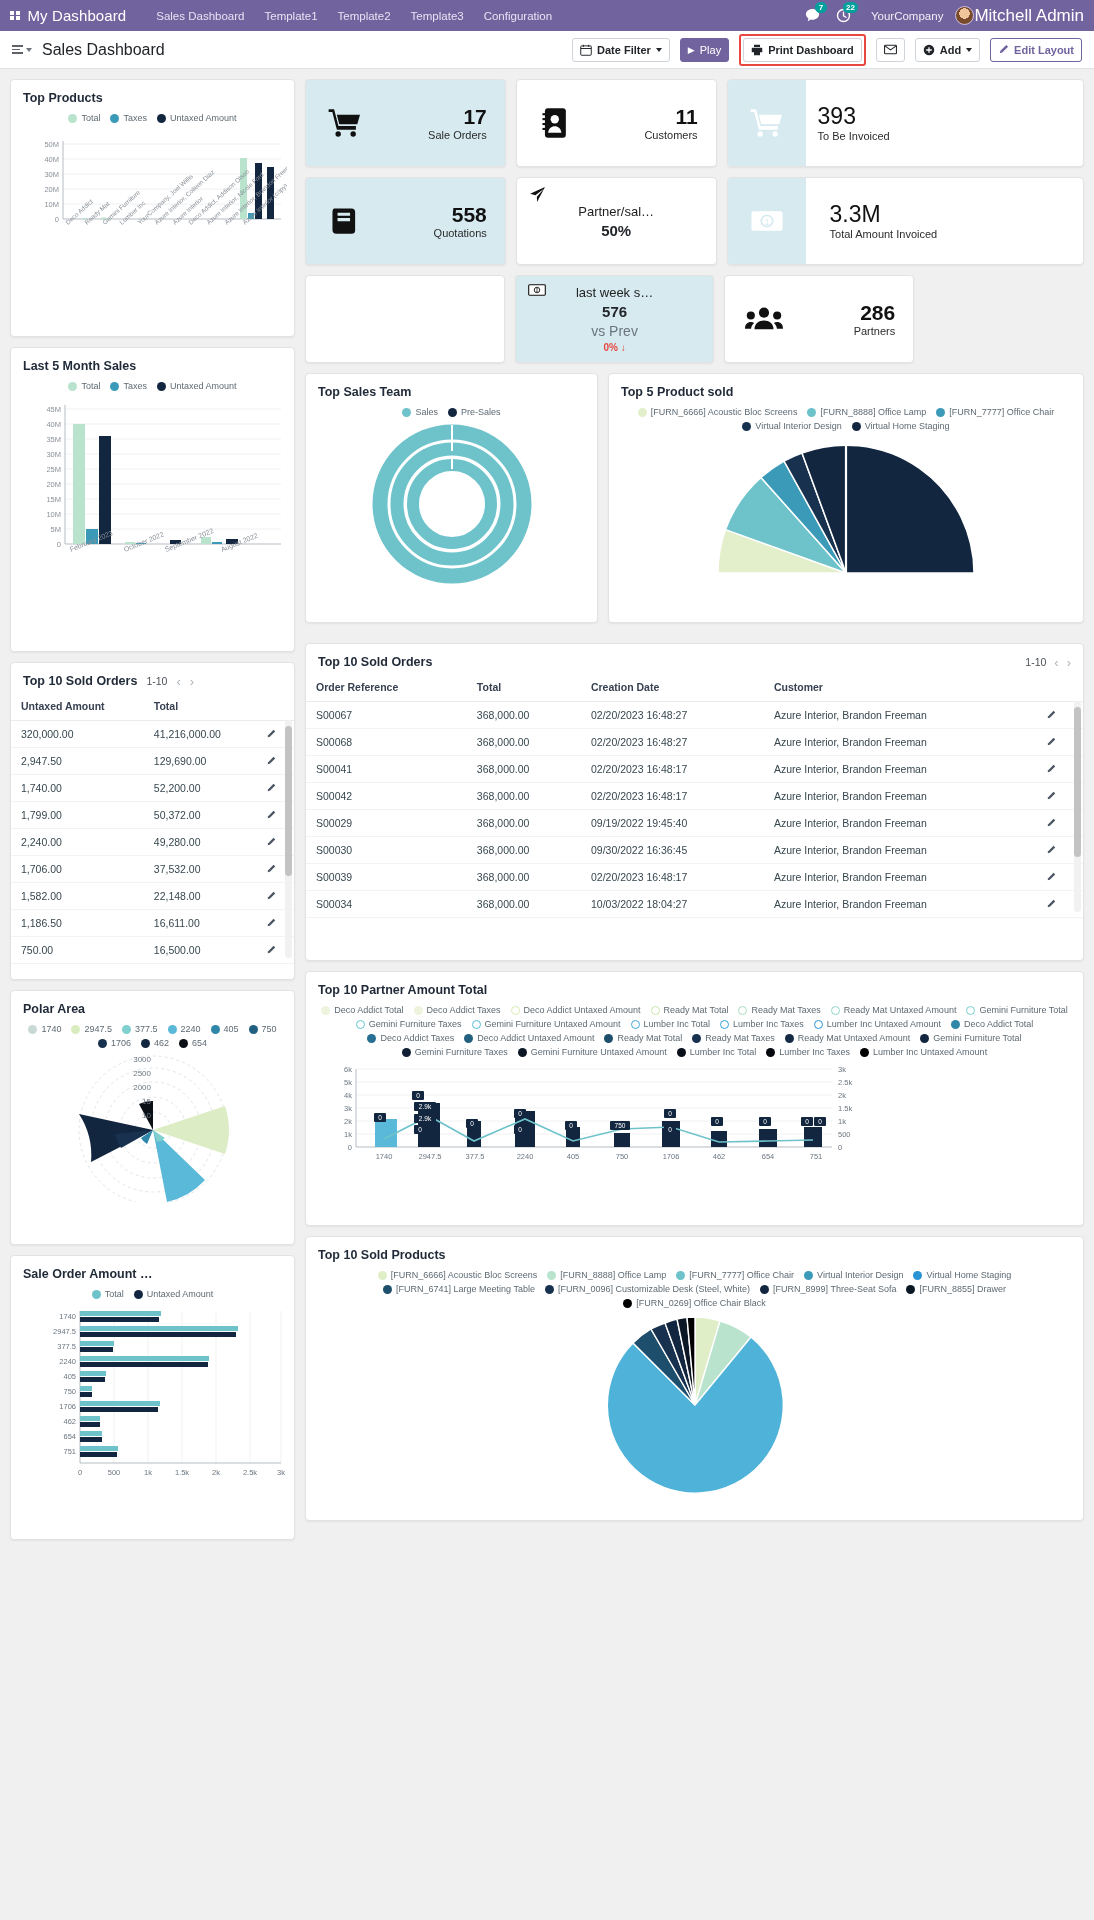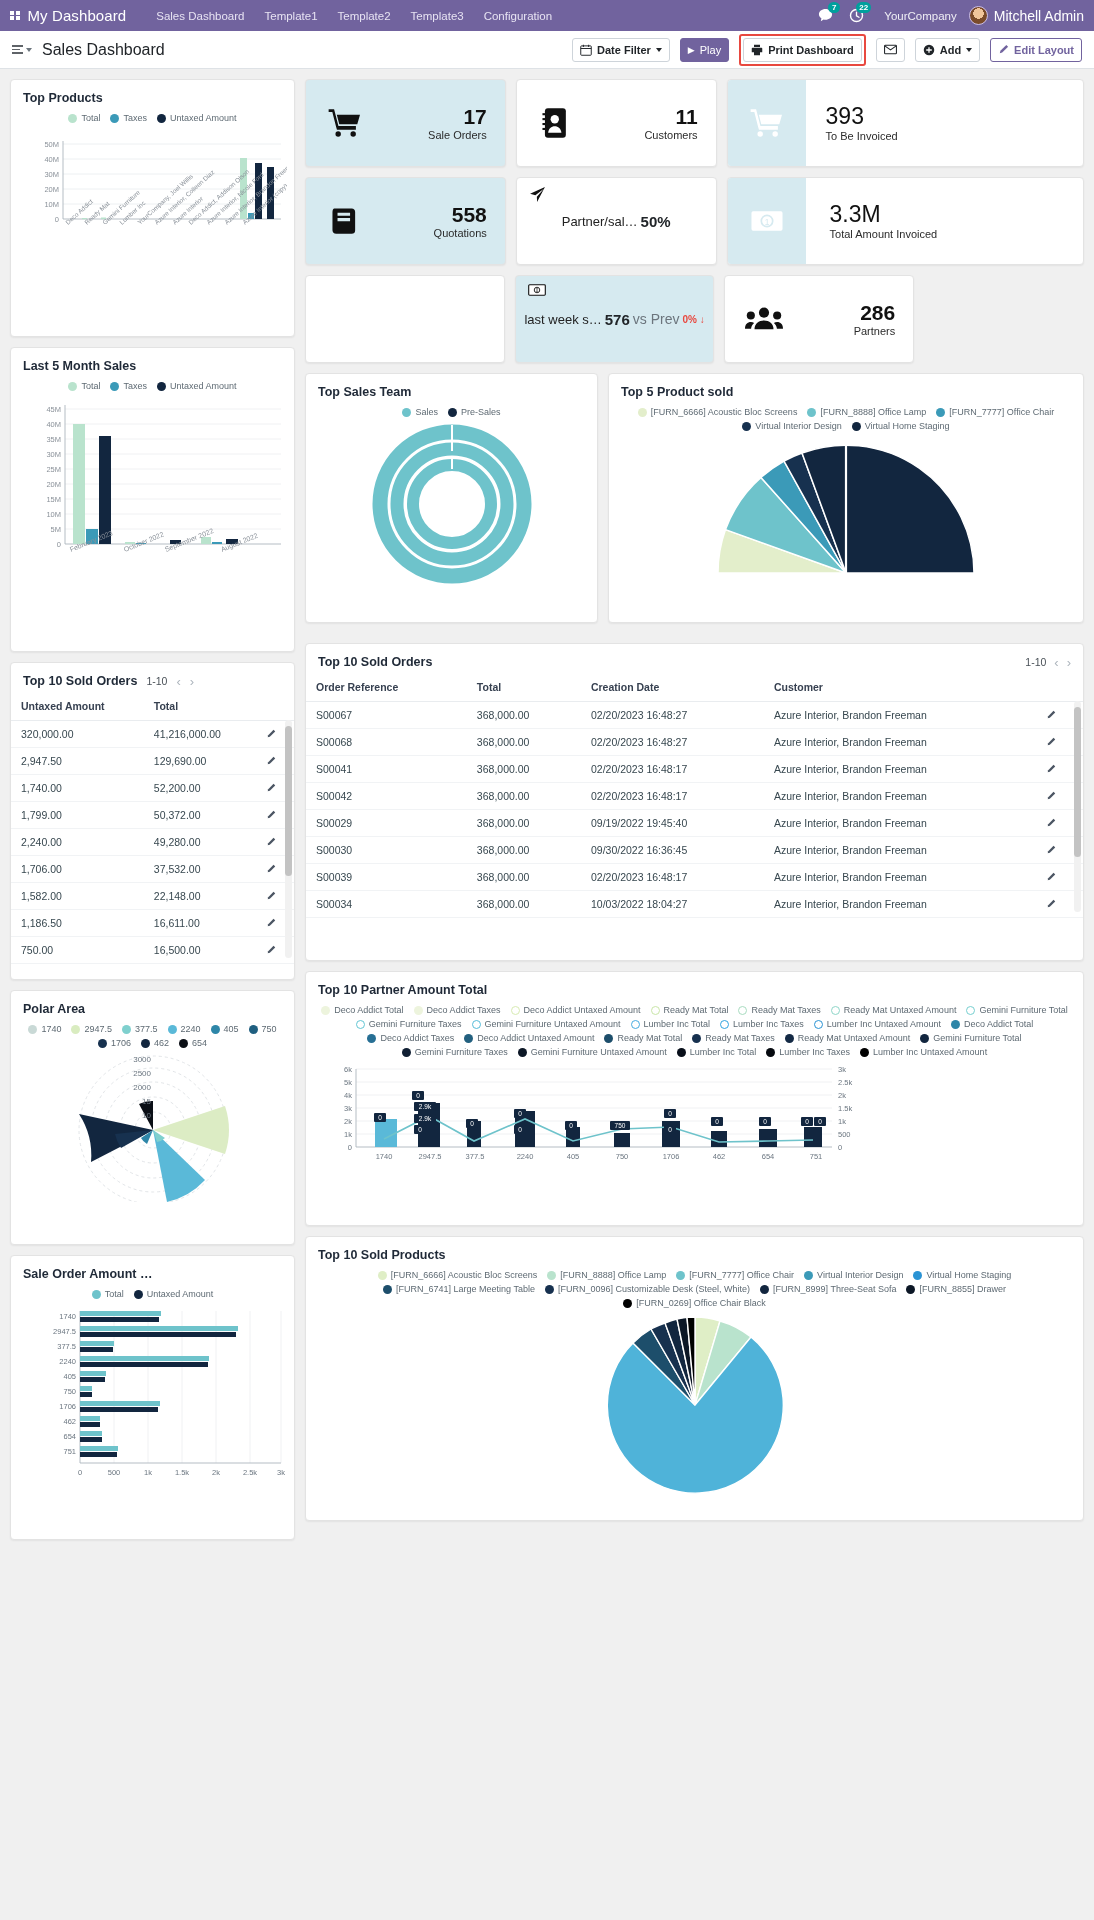--- a/index.html
+++ b/index.html
@@ -22,21 +22,21 @@
   .brand { font-size: 15px; font-weight: 400; margin-right: 20px; letter-spacing:.1px;}
   .nav-link { padding: 0 10px; font-size: 11.5px; color: #e7e3f3; white-space: nowrap;}
   .nav-spacer { flex: 1; }
   .nav-icon { position: relative; margin: 0 8px; display: flex; align-items: center; }
   .badge {
     position: absolute; top: -6px; right: -7px; background: #00a09d; color: #fff;
     border-radius: 9px; font-size: 8px; padding: 0px 3px; min-width: 12px; text-align: center;
     font-weight: bold; line-height: 11px;
   }
   .nav-company { font-size: 11.5px; margin: 0 12px; color: #efeef5;}
-  .nav-user { display: flex; align-items: center; gap: 6px; font-size: 14px; }
+  .nav-user { display: flex; align-items: center; font-size: 17px; }
   .avatar {
     width: 19px; height: 19px; border-radius: 50%;
     background: radial-gradient(circle at 50% 38%, #f0c59b 0 38%, #7a4b2a 39% 100%);
     border: 1px solid #cdbfe3;
   }
 
   
   .ctrlbar {
     height: 38px; background: #fff; border-bottom: 1px solid #dee2e6;
     display: flex; align-items: center; padding: 0 12px; gap: 10px;
@@ -90,21 +90,21 @@
     display: flex; align-items: center; box-shadow: 0 1px 2px rgba(0,0,0,.06); overflow:hidden;
     position: relative;
   }
   .kpi.tinted { background: #d6eaf0; }
   .kpi-icon { width: 78px; display:flex; align-items:center; justify-content:center; font-size: 30px; color:#111; flex:none;}
   .kpi-icon.box { background:#d6eaf0; height:100%; color:#fff; }
   .kpi-body { flex:1; display:flex; flex-direction:column; align-items:flex-end; padding-right:18px; }
   .kpi-val { font-size: 21px; font-weight: bold; color: #111; line-height: 1.1; }
   .kpi-val.lg { font-size: 23px; font-weight: normal;}
   .kpi-lbl { font-size: 11px; color: #2b2b2b; }
-  .kpi-center { flex:1; display:flex; flex-direction:row; align-items:center; justify-content:center; gap:3px;}
+  .kpi-center { flex:1; display:flex; flex-direction:column; align-items:center; justify-content:center; gap:3px;}
   .kpi-center .t { font-size: 13px; color:#222;}
   .kpi-center .v { font-size: 15px; font-weight:bold;}
   .kpi-tl { position:absolute; top:8px; left:12px; font-size:13px;}
   .kpi-sub { font-size: 14px; color:#6c757d;}
   .kpi-delta { font-size: 10px; color:#e8483f; font-weight:bold;}
 
   
   table { width: 100%; border-collapse: collapse; }
   th { font-size: 10.5px; text-align: left; color: #374151; font-weight: bold;
        padding: 8px 10px; border-bottom: 1px solid #e9ecef; }
@@ -600,21 +600,21 @@
           <span class="kpi-lbl">Customers</span>
         </span>
       </div>
 
       <div class="kpi">
         <span class="kpi-icon box">
           <svg width="36" height="30" viewBox="0 0 24 22">
               <path fill="#fff" d="M0 1h4l3.2 12.2H20V16H6.1L5.5 14 2.7 3H0zM7 17a2 2 0 110 4 2 2 0 010-4zm11 0a2 2 0 110 4 2 2 0 010-4zM6 5h17l-2 7H7.8z"></path>
             </svg>
         </span>
-        <span class="kpi-body" style="align-items:flex-start;padding-left:20px">
+        <span class="kpi-body" style="align-items:flex-start;padding-left:12px">
           <span class="kpi-val lg">393</span>
           <span class="kpi-lbl">To Be Invoiced</span>
         </span>
       </div>
 
       <div class="kpi tinted">
         <span class="kpi-icon">
           <svg width="34" height="32" viewBox="0 0 24 24">
               <path fill="#111" d="M4 2.6h13c1.6 0 2.6 1 2.6 2.6v14c0 1.7-1 2.4-2.6 2.4H5.4C3.6 21.6 2.6 20.4 2.6 19V5.4C2.6 3.8 3.2 2.6 4 2.6zm2.4 3.2v2.3h9.4V5.8zm0 4v2.3h9.4V9.8z"></path>
             </svg>

